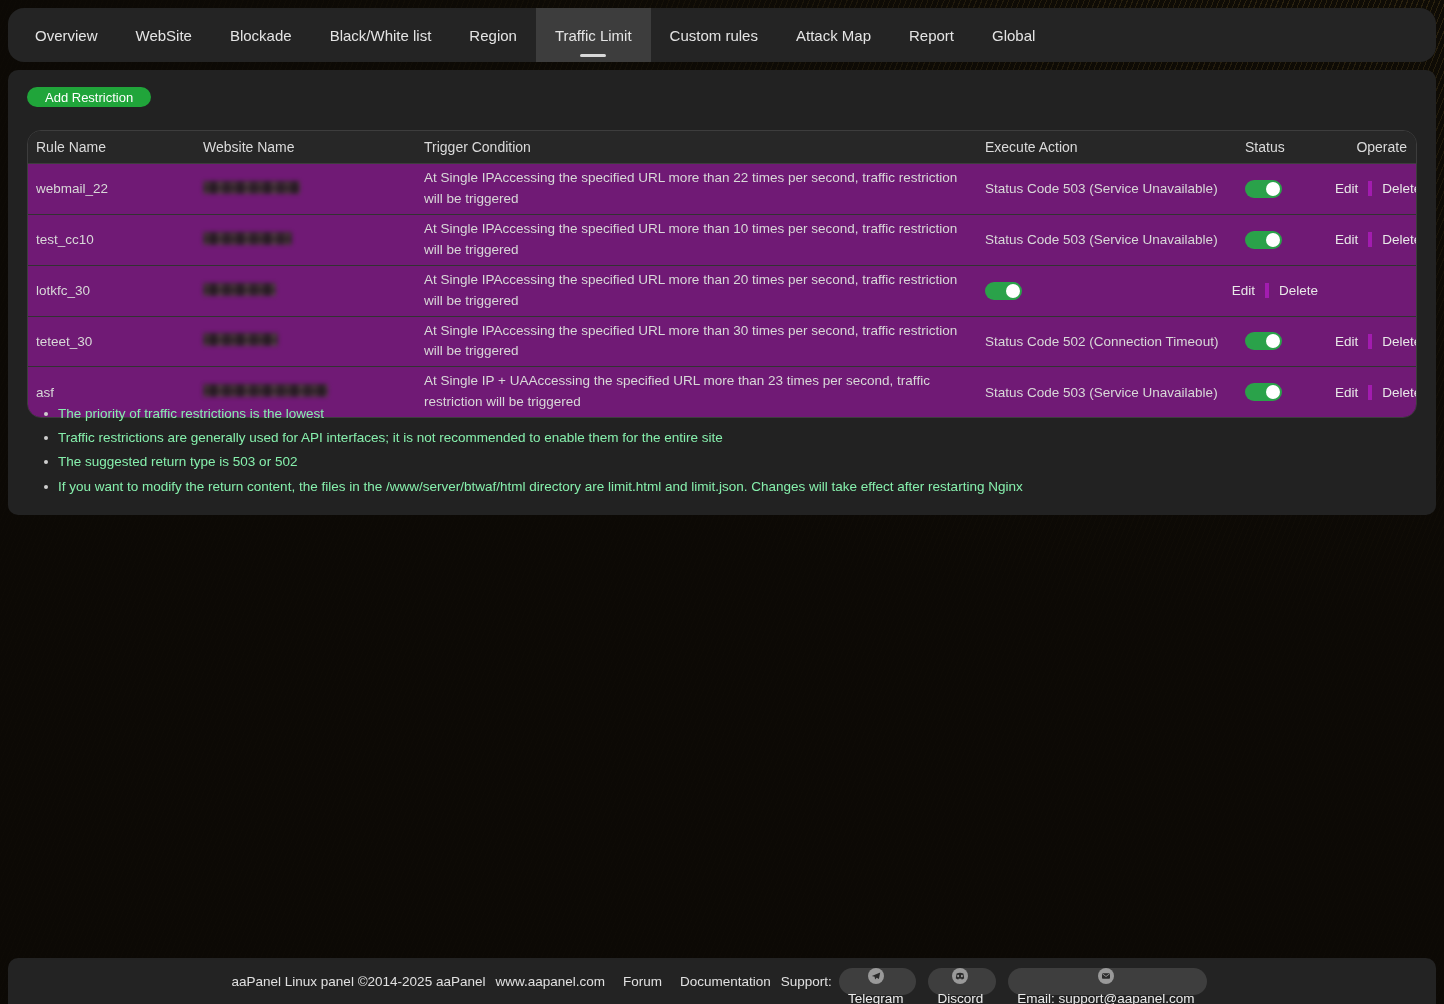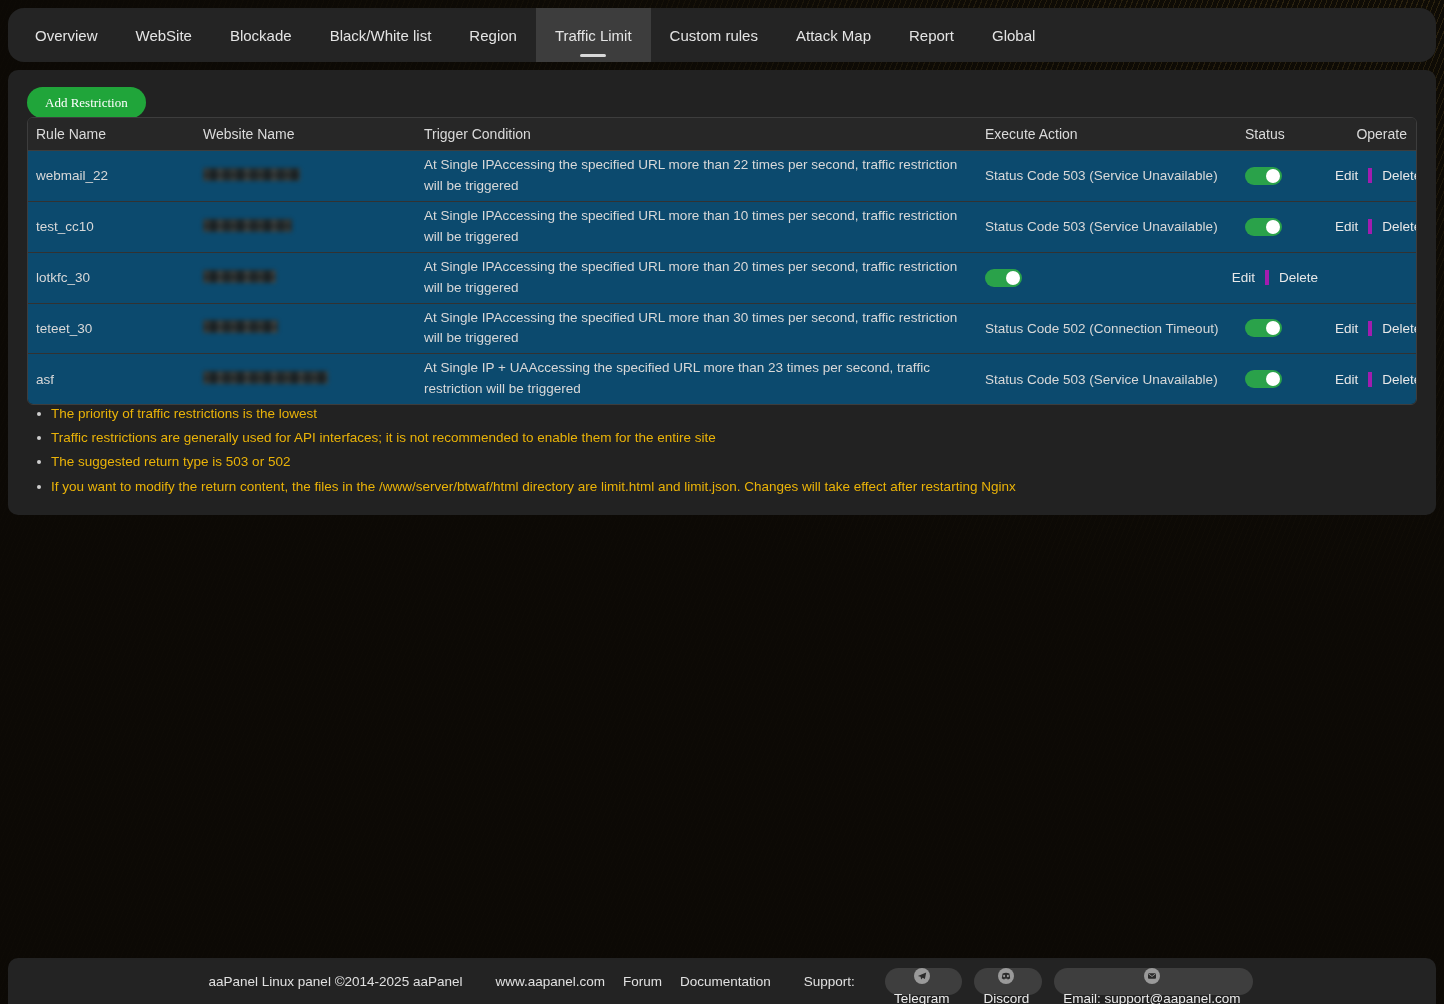--- a/index.html
+++ b/index.html
@@ -32,44 +32,44 @@
     display:none;
   }
   .tab.active .underline { display:block; }
 
   
   .panel {
     position:absolute; left:8px; top:70px; right:8px; height:445px;
     background:#222222; border-radius:10px;
   }
   .add-btn {
-    position:absolute; left:19px; top:17px; height:31px; padding:0 18px;
+    position:absolute; left:19px; top:17px; height:20px; padding:0 18px;
     background:#20a53a; border:none; border-radius:16px;
-    color:#ffffff; font-size:13px; font-family:Liberation Serif, serif; cursor:pointer;
+    color:#ffffff; font-size:13px; font-family:Liberation Sans, sans-serif; cursor:pointer;
   }
 
   
   .tbl {
-    position:absolute; left:19px; top:47px; width:1390px;
-    border:1px solid #3d3d3d; border-radius:6px; overflow:hidden;
+    position:absolute; left:19px; top:60px; width:1390px;
+    border:1px solid #3d3d3d; border-radius:14px; overflow:hidden;
     background:#1d1d1d;
   }
   .grid {
     display:grid;
     grid-template-columns:167px 221px 561px 260px 90px 1fr;
     align-items:center;
   }
   .thead {
     height:33px; background:#272727; border-bottom:1px solid #3d3d3d;
     font-size:14px; color:#dadada;
   }
   .thead .cell { padding:0 8px; }
   .thead .cell.operate { text-align:right; padding-right:9px; }
   .row {
-    background:#0c4a6e; border-bottom:1px solid #323232;
+    background:#701a75; border-bottom:1px solid #323232;
     font-size:13.5px; color:#d8d8d8; min-height:45px;
   }
   .row:last-child { border-bottom:none; }
   .cell { padding:4px 8px; }
   .cell.trigger { padding-right:18px; line-height:1.55; }
   .cell.operate { display:flex; justify-content:flex-end; align-items:center; padding-right:9px; }
   .op-link { color:#e8e8e8; cursor:pointer; text-decoration:none; }
   .op-link + .op-link { border-left:4px solid #a21caf; padding-left:10px; margin-left:10px; }
 
   .toggle {
@@ -86,37 +86,37 @@
     background:
       repeating-linear-gradient(90deg, #4a453e 0 7px, #2c2a27 7px 14px, #57514a 14px 20px, #35322e 20px 27px),
       repeating-linear-gradient(0deg, rgba(90,84,72,.6) 0 4px, rgba(30,28,26,.6) 4px 8px);
     background-blend-mode:overlay;
     filter:blur(2.2px); opacity:.85;
   }
   .b0 { width:97px; } .b1 { width:89px; } .b2 { width:73px; } .b3 { width:75px; } .b4 { width:125px; }
 
   
   .notes {
-    position:absolute; left:25px; top:337px; list-style:none;
-    font-size:13.5px; color:#eab308;
+    position:absolute; left:32px; top:337px; list-style:none;
+    font-size:13.5px; color:#86efac;
   }
   .notes li { margin-bottom:10px; padding-left:18px; position:relative; line-height:1.05; }
   .notes li::before {
     content:""; position:absolute; left:4px; top:5px;
     width:4px; height:4px; border-radius:50%; background:#cfcfcf;
   }
 
   
   .footer {
     position:absolute; left:8px; right:8px; top:958px; height:46px;
     background:#232323; border-radius:10px 10px 0 0;
     display:flex; align-items:center; justify-content:center;
     font-size:13.5px; color:#e0e0e0;
   }
-  .footer .ftxt { margin:0 24px; white-space:nowrap; }
+  .footer .ftxt { margin:0 1px; white-space:nowrap; }
   .footer a.ftxt { color:#e0e0e0; text-decoration:none; cursor:pointer; margin:0 9px; }
   .pill {
     display:flex; align-items:center; gap:7px;
     background:#3e3e3e; border-radius:14px; height:27px; padding:0 13px 0 9px;
     margin:0 6px; cursor:pointer; white-space:nowrap; color:#ececec;flex-direction:column;
   }
   .pill svg { display:block; }
 </style>
 </head>
 <body>

